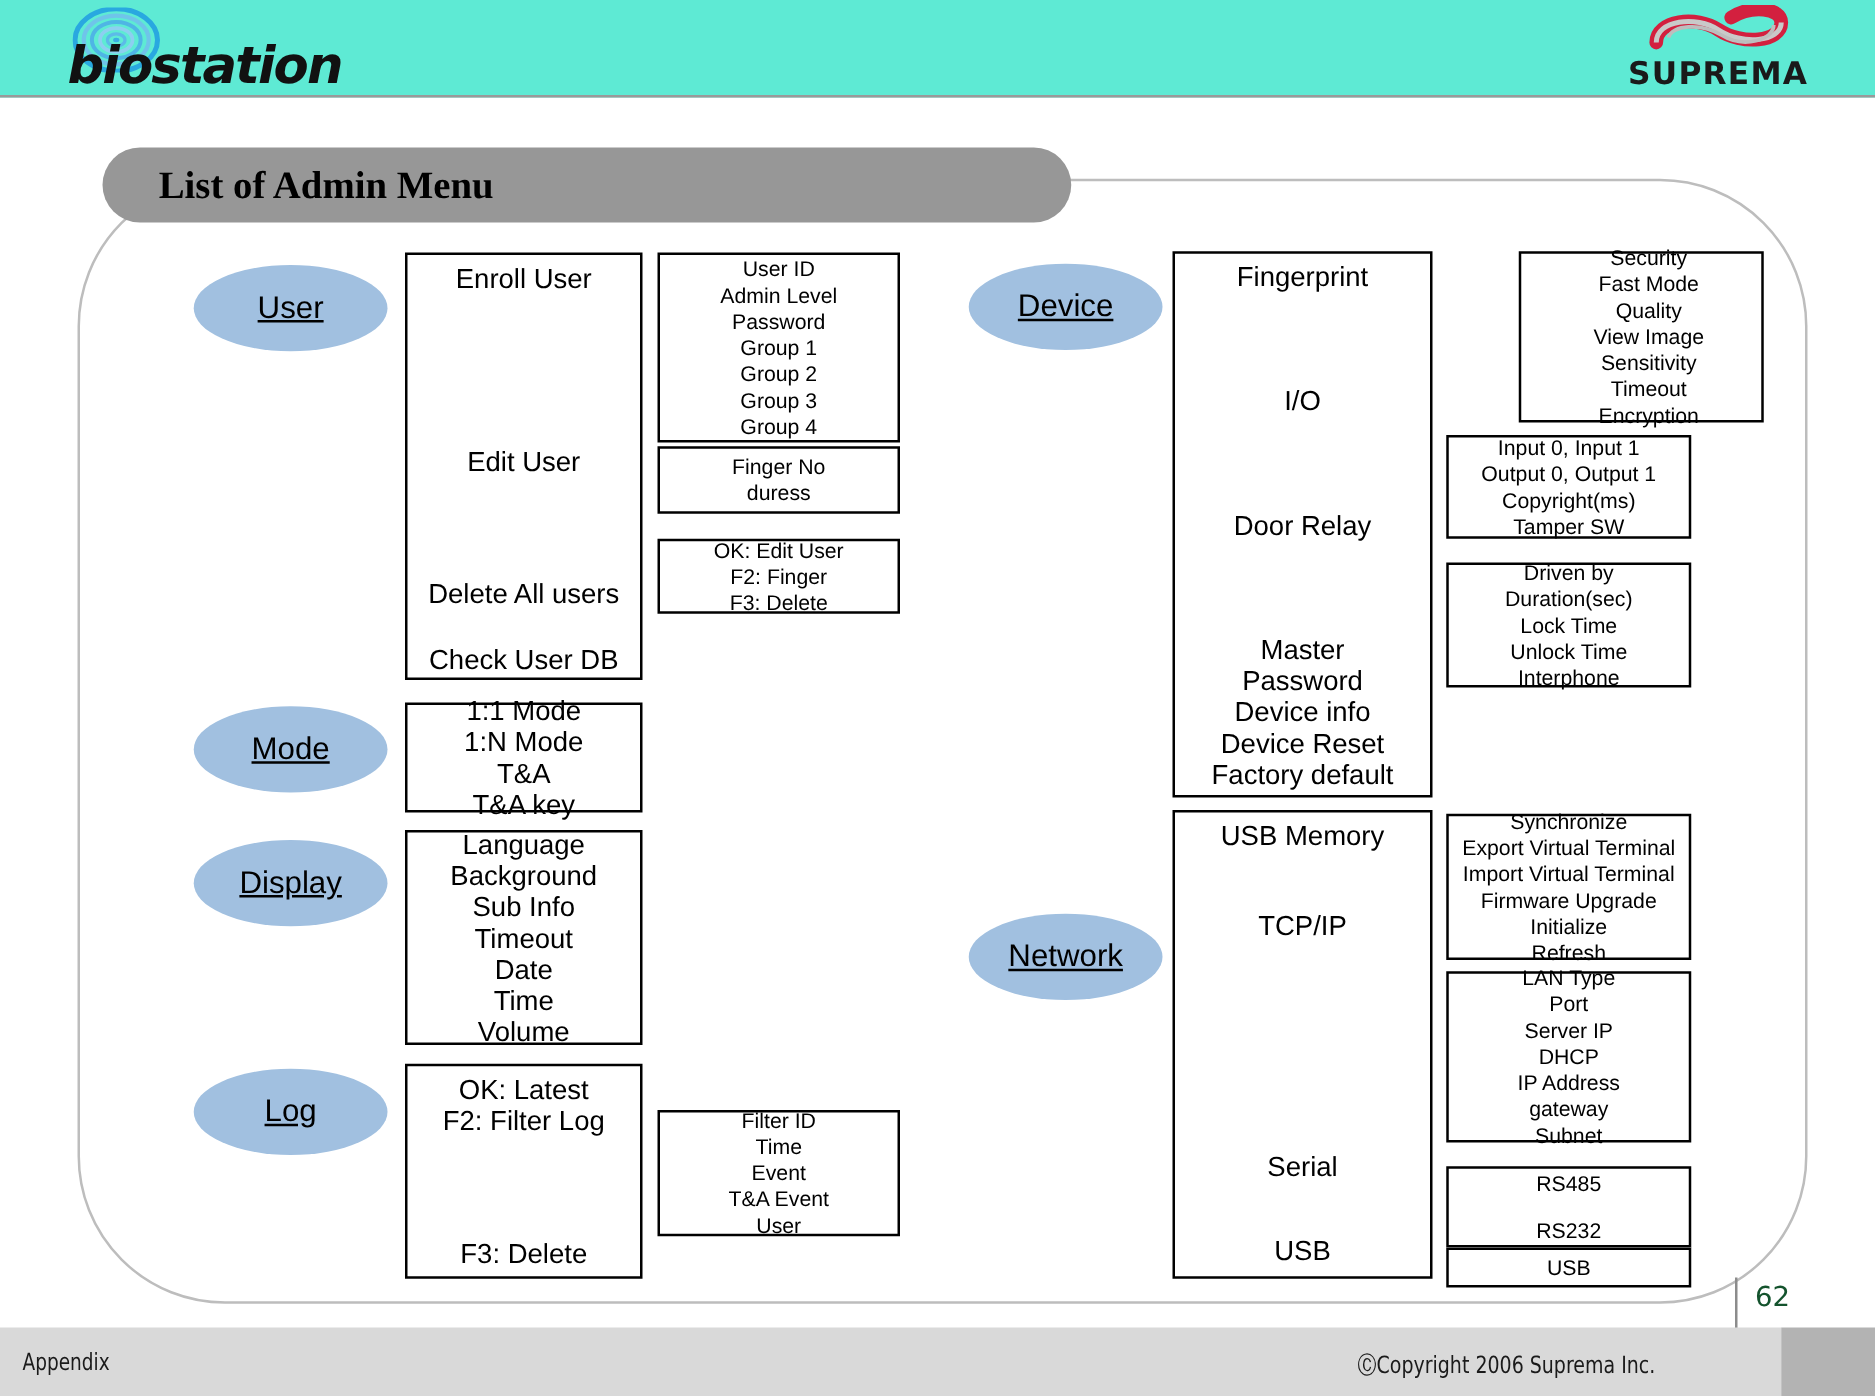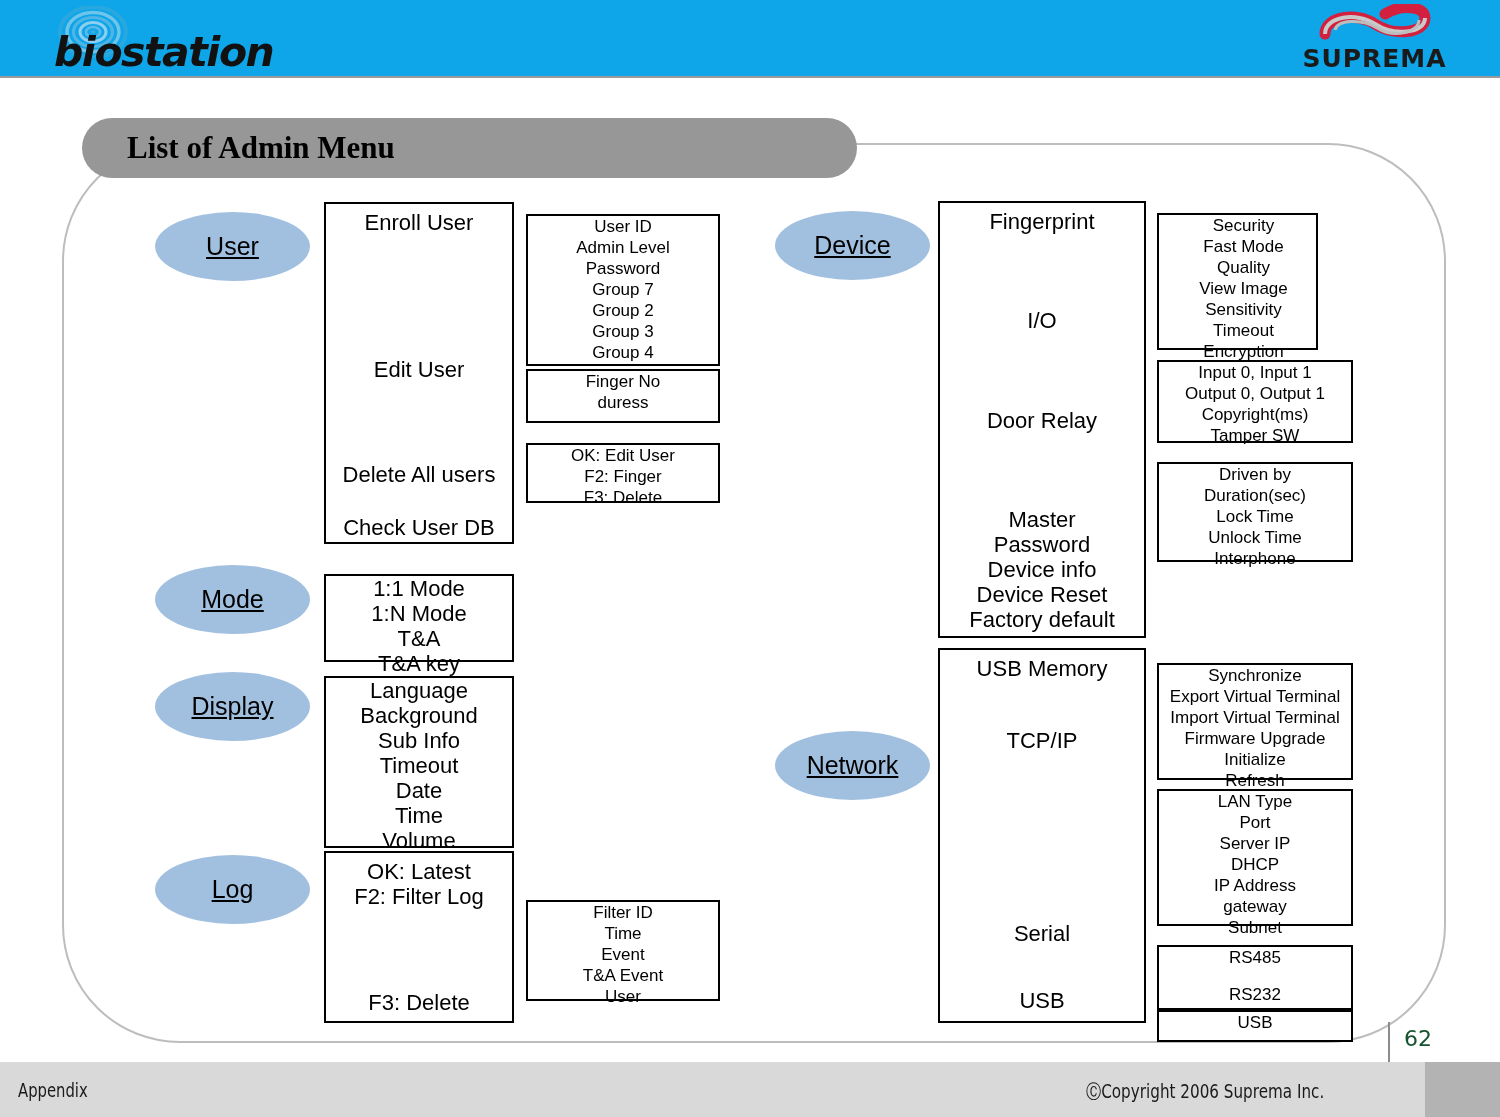--- a/index.html
+++ b/index.html
@@ -13,21 +13,21 @@
     position: relative;
     overflow: hidden;
     font-family: "Liberation Sans", sans-serif;
   }
 
   
   #top-band {
     position: absolute;
     left: 0; top: 0;
     width: 1500px; height: 78px;
-    background: #0ea5e9;
+    background: #5eead4;
     border-bottom: 2px solid #9a9a9a;
     box-sizing: border-box;
   }
   #biostation-logo {
     position: absolute;
     left: 52px; top: 6px;
     width: 270px; height: 66px;
   }
   #biostation-logo .fp {
     position: absolute;
@@ -116,21 +116,21 @@
     border: 2px solid #000000;
     box-sizing: border-box;
     background: #ffffff;
     display: flex;
     flex-direction: column;
     text-align: center;
     color: #000000;
   }
   .mbox .line { white-space: nowrap; }
   .mbox.top    { justify-content: flex-start; }
-  .mbox.center { justify-content: flex-start; margin-top: 12px; }
+  .mbox.center { justify-content: center; }
 
   .lvl1 { font-size: 22px; line-height: 25px; }
   .lvl2 { font-size: 17px; line-height: 21px; }
 
   .spacer { flex: 1 1 auto; }
 
   
   #footer-band {
     position: absolute;
     left: 0; top: 1062px;
@@ -218,21 +218,21 @@
   <div class="spacer"></div>
   <div class="line" style="margin-bottom:52px;">Edit User</div>
   <div class="line">Delete All users</div>
   <div class="line" style="margin-bottom:2px;">Check User DB</div>
 </div>
 
 <div class="mbox center lvl2" style="left:526px; top:202px; width:194px; height:152px;">
   <div class="line">User ID</div>
   <div class="line">Admin Level</div>
   <div class="line">Password</div>
-  <div class="line">Group 7</div>
+  <div class="line">Group 1</div>
   <div class="line">Group 2</div>
   <div class="line">Group 3</div>
   <div class="line">Group 4</div>
 </div>
 
 <div class="mbox center lvl2" style="left:526px; top:357px; width:194px; height:54px;">
   <div class="line">Finger No</div>
   <div class="line">duress</div>
 </div>
 
@@ -297,21 +297,21 @@
   <div class="spacer"></div>
   <div class="line">Door Relay</div>
   <div class="spacer"></div>
   <div class="line">Master</div>
   <div class="line">Password</div>
   <div class="line">Device info</div>
   <div class="line">Device Reset</div>
   <div class="line" style="margin-bottom:4px;">Factory default</div>
 </div>
 
-<div class="mbox center lvl2" style="left:1157px; top:201px; width:161px; height:137px;padding-left:12px;">
+<div class="mbox center lvl2" style="left:1215px; top:201px; width:196px; height:137px;padding-left:12px;">
   <div class="line">Security</div>
   <div class="line">Fast Mode</div>
   <div class="line">Quality</div>
   <div class="line">View Image</div>
   <div class="line">Sensitivity</div>
   <div class="line">Timeout</div>
   <div class="line">Encryption</div>
 </div>
 
 <div class="mbox center lvl2" style="left:1157px; top:348px; width:196px; height:83px;">

